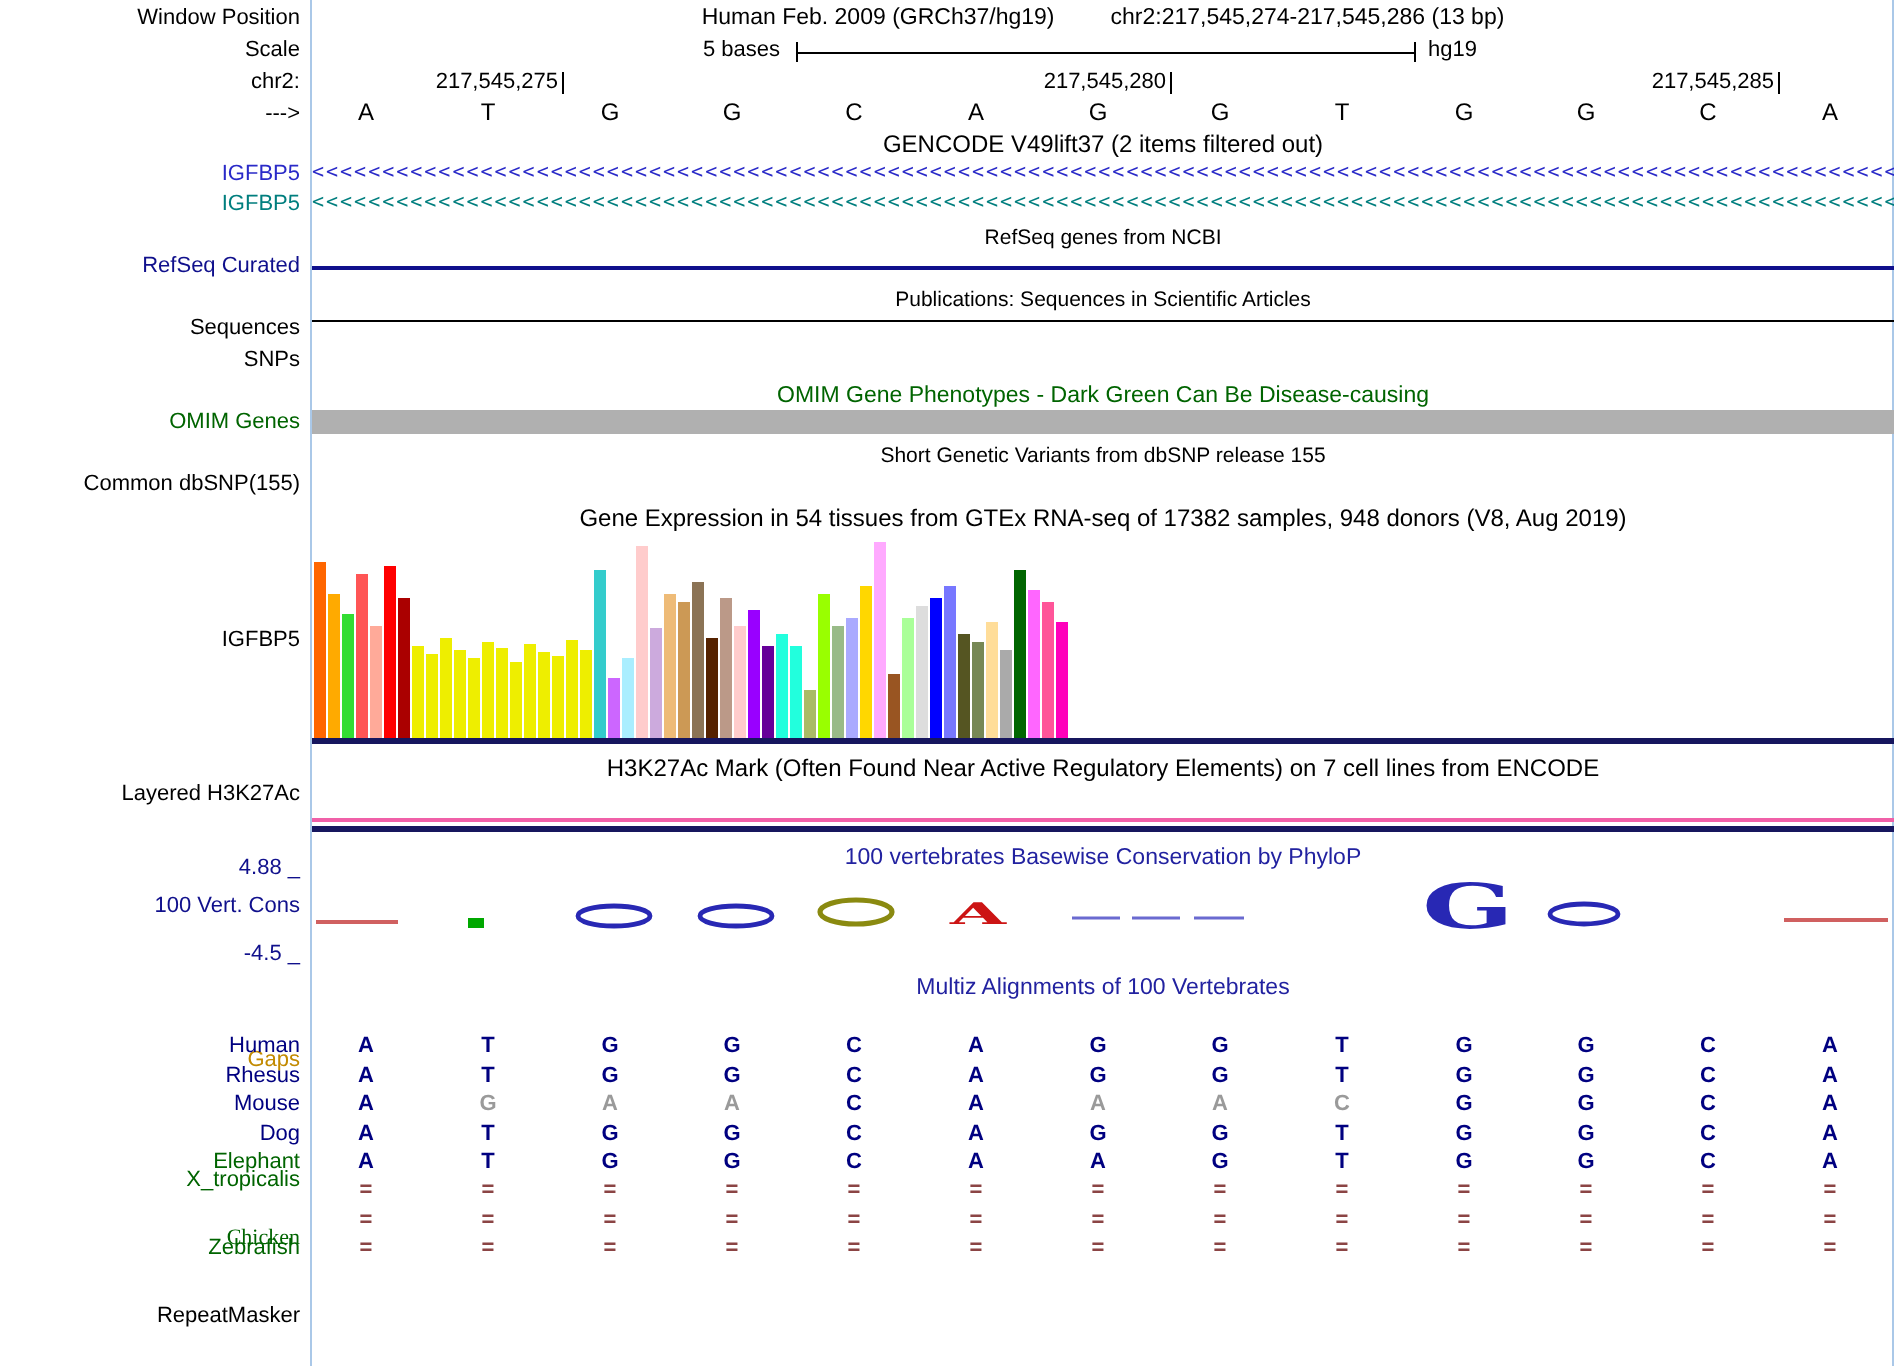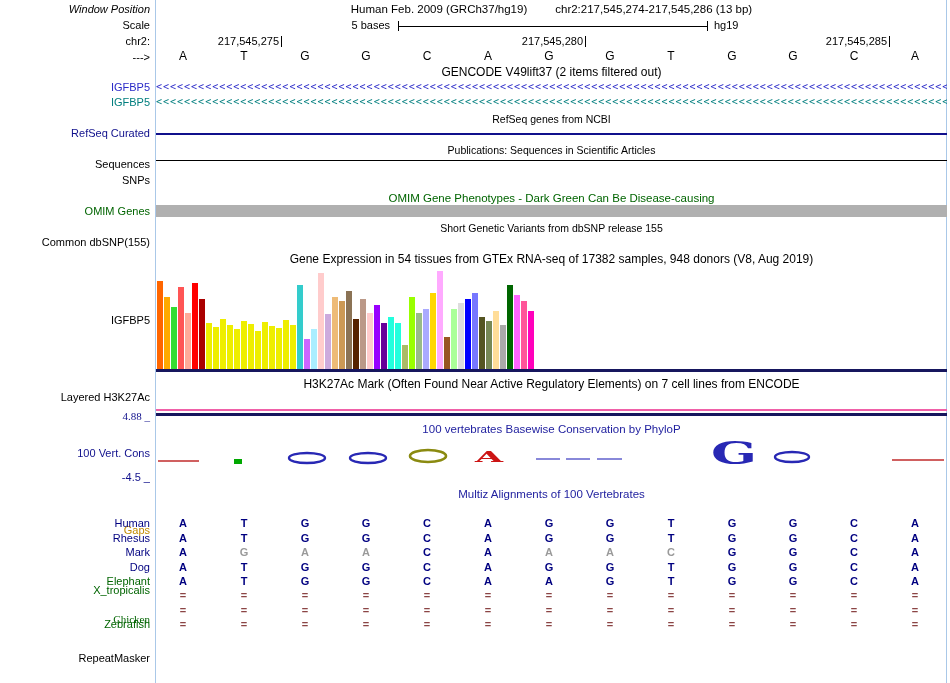--- a/index.html
+++ b/index.html
@@ -21,21 +21,21 @@
               font-size:11.5px;line-height:13px;white-space:nowrap;}
 </style>
 </head>
 <body>
 
 <div id="canvas">
 
   <div class="guide" style="left: 155px; background: rgb(170, 200, 232);"></div>
   <div class="guide" style="left: 946px; background: rgb(170, 200, 232);"></div>
 
-  <div class="lbl" style="top:3px;font-style:italic;">Window Position</div>
+  <div class="lbl" style="top:3px;">Window Position</div>
   <div class="hdr-center" style="top:3px;">
     <span>Human Feb. 2009 (GRCh37/hg19)</span>
     <span>chr2:217,545,274-217,545,286 (13 bp)</span>
   </div>
 
   <div class="lbl" style="top:19px;">Scale</div>
   <div class="abs" style="left:240px;top:19px;width:150px;text-align:right;font-size:11px;">5 bases</div>
   <div class="abs" style="left:398px;top:26px;width:310px;height:1px;background:#000;"></div>
   <div class="abs" style="left:398px;top:21px;width:1px;height:10px;background:#000;"></div>
   <div class="abs" style="left:707px;top:21px;width:1px;height:10px;background:#000;"></div>
@@ -66,21 +66,21 @@
   <div class="ctitle" style="top:253px;">Gene Expression in 54 tissues from GTEx RNA-seq of 17382 samples, 948 donors (V8, Aug 2019)</div>
   <div class="lbl" style="top:314px;">IGFBP5</div>
   <div class="hline" style="top: 369px; height: 3px; background: rgb(22, 22, 94);"></div>
 
   <div class="ctitle" style="top:378px;">H3K27Ac Mark (Often Found Near Active Regulatory Elements) on 7 cell lines from ENCODE</div>
   <div class="lbl" style="top:391px;">Layered H3K27Ac</div>
   <div class="hline" style="top: 409px; height: 2px; background: rgb(240, 96, 168);"></div>
   <div class="hline" style="top: 413px; height: 3px; background: rgb(22, 22, 94);"></div>
 
   <div class="ctitle" style="top: 423px; font-size: 11.5px; color: rgb(34, 34, 160);">100 vertebrates Basewise Conservation by PhyloP</div>
-  <div class="lbl" style="top: 410px; color: rgb(16, 16, 140); font-family: Liberation Serif, serif;">4.88 _</div>
+  <div class="lbl" style="top: 428px; color: rgb(16, 16, 140);">4.88 _</div>
   <div class="lbl" style="top: 447px; color: rgb(16, 16, 140);">100 Vert. Cons</div>
   <div class="lbl" style="top: 471px; color: rgb(16, 16, 140);">-4.5 _</div>
 
   <div class="ctitle" style="top: 488px; font-size: 11.5px; color: rgb(34, 34, 160);">Multiz Alignments of 100 Vertebrates</div>
 
   <div class="lbl" style="top:652px;">RepeatMasker</div>
 
   <svg id="cons-svg" width="950" height="683" style="position:absolute;left:0;top:0;pointer-events:none;">
       <line x1="158" x2="199" y1="461" y2="461" stroke="#d06060" stroke-width="2"></line>
       <rect x="234" y="459" width="8" height="5" fill="#00a800"></rect>
@@ -194,21 +194,21 @@
     <div class="mbase" style="left: 358px; top: 532px; color: rgb(0, 0, 128);">G</div>
     <div class="mbase" style="left: 419px; top: 532px; color: rgb(0, 0, 128);">C</div>
     <div class="mbase" style="left: 480px; top: 532px; color: rgb(0, 0, 128);">A</div>
     <div class="mbase" style="left: 541px; top: 532px; color: rgb(0, 0, 128);">G</div>
     <div class="mbase" style="left: 602px; top: 532px; color: rgb(0, 0, 128);">G</div>
     <div class="mbase" style="left: 663px; top: 532px; color: rgb(0, 0, 128);">T</div>
     <div class="mbase" style="left: 724px; top: 532px; color: rgb(0, 0, 128);">G</div>
     <div class="mbase" style="left: 785px; top: 532px; color: rgb(0, 0, 128);">G</div>
     <div class="mbase" style="left: 846px; top: 532px; color: rgb(0, 0, 128);">C</div>
     <div class="mbase" style="left: 907px; top: 532px; color: rgb(0, 0, 128);">A</div>
-    <div class="lbl" style="top: 546px; color: rgb(0, 0, 128);">Mark</div>
+    <div class="lbl" style="top: 546px; color: rgb(0, 0, 128);">Mouse</div>
     <div class="mbase" style="left: 175px; top: 546px; color: rgb(0, 0, 128);">A</div>
     <div class="mbase" style="left: 236px; top: 546px; color: rgb(154, 154, 154);">G</div>
     <div class="mbase" style="left: 297px; top: 546px; color: rgb(154, 154, 154);">A</div>
     <div class="mbase" style="left: 358px; top: 546px; color: rgb(154, 154, 154);">A</div>
     <div class="mbase" style="left: 419px; top: 546px; color: rgb(0, 0, 128);">C</div>
     <div class="mbase" style="left: 480px; top: 546px; color: rgb(0, 0, 128);">A</div>
     <div class="mbase" style="left: 541px; top: 546px; color: rgb(154, 154, 154);">A</div>
     <div class="mbase" style="left: 602px; top: 546px; color: rgb(154, 154, 154);">A</div>
     <div class="mbase" style="left: 663px; top: 546px; color: rgb(154, 154, 154);">C</div>
     <div class="mbase" style="left: 724px; top: 546px; color: rgb(0, 0, 128);">G</div>

